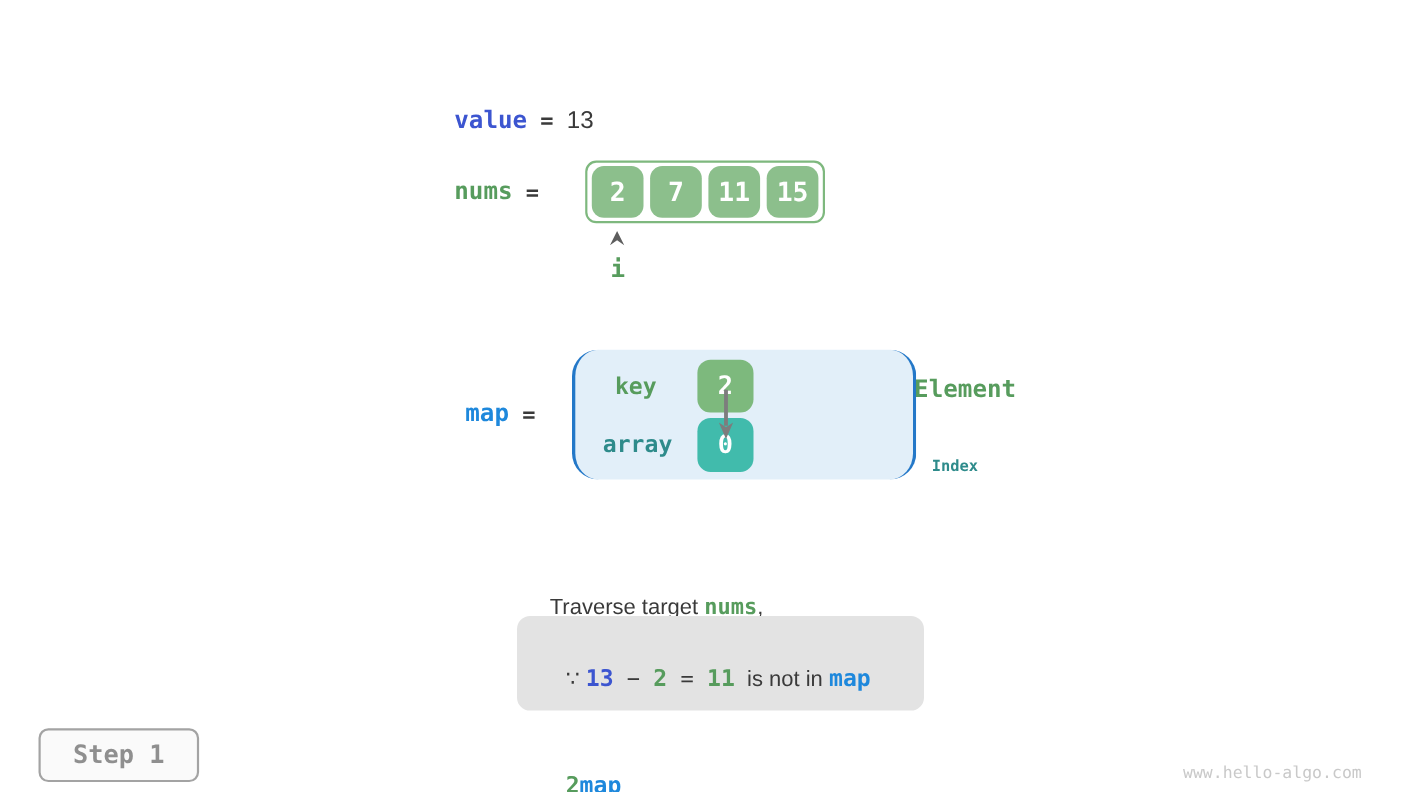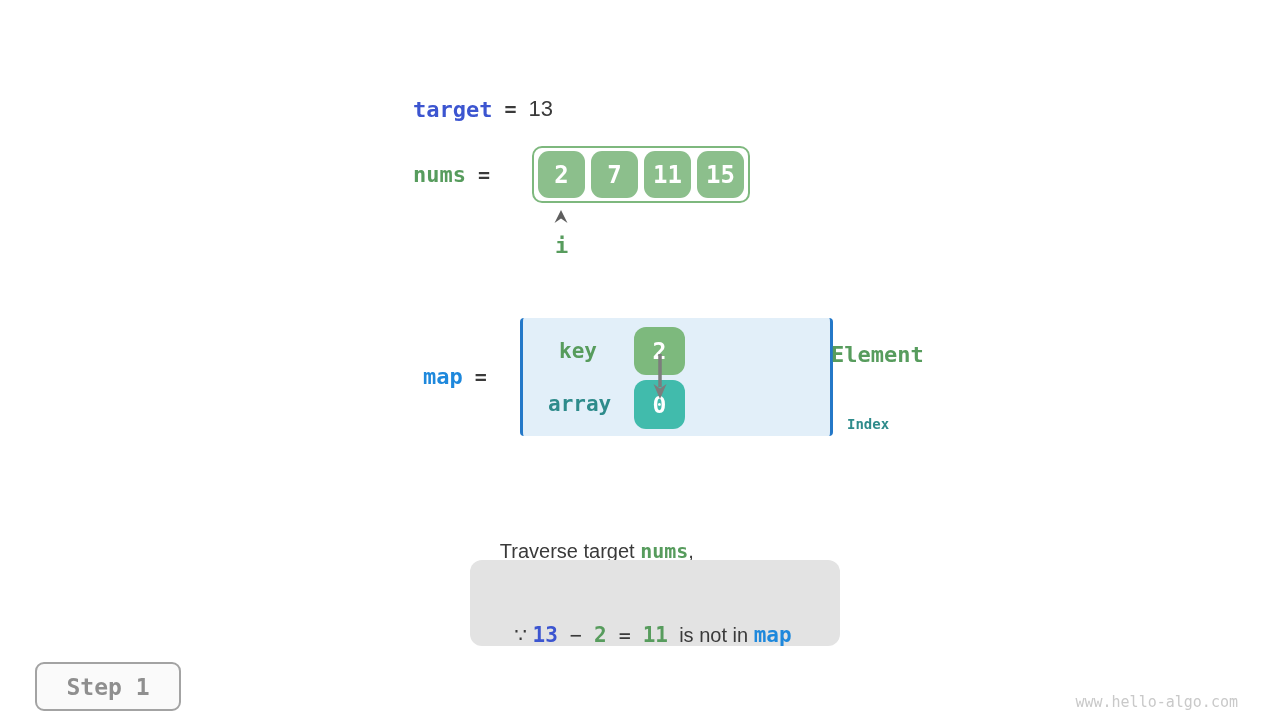--- a/index.html
+++ b/index.html
@@ -50,42 +50,42 @@
     font-size:24px;display:flex;align-items:center;justify-content:center;}
 
   .pointer-caret{left:553px;top:209px;}
   .pointer-i{left:555px;top:233px;font-size:22px;color:var(--green-text);}
 
   
   .map-box{left:520px;top:318px;width:313px;height:118px;
     background:var(--map-fill);
     border-left:3px solid var(--map-border);
     border-right:3px solid var(--map-border);
-    border-radius:4px;}
+    border-radius:24px;}
   .key-label{left:36px;top:21px;font-size:21px;color:var(--green-text);}
   .value-label{left:25px;top:74px;font-size:21px;color:var(--teal-text);}
   .key-cell{left:111px;top:9px;width:51px;height:48px;border-radius:12px;
     background:var(--key-box);color:#fff;font-size:23px;
     display:flex;align-items:center;justify-content:center;
     font-family:"DejaVu Sans Mono",monospace;font-weight:bold;}
   .value-cell{left:111px;top:62px;width:51px;height:49px;border-radius:12px;
     background:var(--teal-box);color:#fff;font-size:23px;
     display:flex;align-items:center;justify-content:center;
     font-family:"DejaVu Sans Mono",monospace;font-weight:bold;}
   .kv-arrow{left:128px;top:36px;}
   .element-label{left:831px;top:342px;font-size:22px;color:var(--green-text);}
   .index-label{left:847px;top:416px;font-size:14px;color:var(--teal-text);}
 
   
   .caption{left:489px;top:516px;font-size:20px;color:var(--dark-text);white-space:pre;}
   .caption .nums-word{font-family:"DejaVu Sans Mono",monospace;font-weight:bold;
     color:var(--green-text);font-size:20px;}
   .proof-box{left:470px;top:560px;width:370px;height:86px;background:var(--proof-bg);
     border-radius:12px;padding:9px 0 0 22px;font-size:20px;color:var(--dark-text);}
-  .proof-line{white-space:pre;line-height:44px;}
+  .proof-line{white-space:pre;line-height:32px;}
   .num-blue{font-family:"DejaVu Sans Mono",monospace;font-weight:bold;
     color:var(--royal-blue);font-size:21px;}
   .num-green{font-family:"DejaVu Sans Mono",monospace;font-weight:bold;
     color:var(--green-text);font-size:21px;}
   .map-word{font-family:"DejaVu Sans Mono",monospace;font-weight:bold;
     color:var(--blue-accent);font-size:21px;}
   .op{font-family:"DejaVu Sans Mono",monospace;color:var(--dark-text);font-size:20px;}
 
   
   .step-btn{left:35px;top:662px;width:146px;height:49px;background:var(--step-bg);
@@ -93,21 +93,21 @@
     display:flex;align-items:center;justify-content:center;
     font-family:"DejaVu Sans Mono",monospace;font-weight:bold;
     font-size:23px;color:var(--step-text);cursor:pointer;}
   .watermark{right:42px;top:677px;font-family:"DejaVu Sans Mono",monospace;
     font-size:15px;color:var(--watermark);margin-top:16px;}
 </style>
 </head>
 <body>
 
 <div class="abs var-row target-row">
-  <span class="mono-b lbl-target">target</span>
+  <span class="mono-b lbl-target">value</span>
   <span class="eq">=</span>
   <span class="target-value sans">13</span>
 </div>
 
 <div class="abs var-row nums-row">
   <span class="mono-b lbl-nums">nums</span>
   <span class="eq">=</span>
 </div>
 
 <div class="abs array-box">

